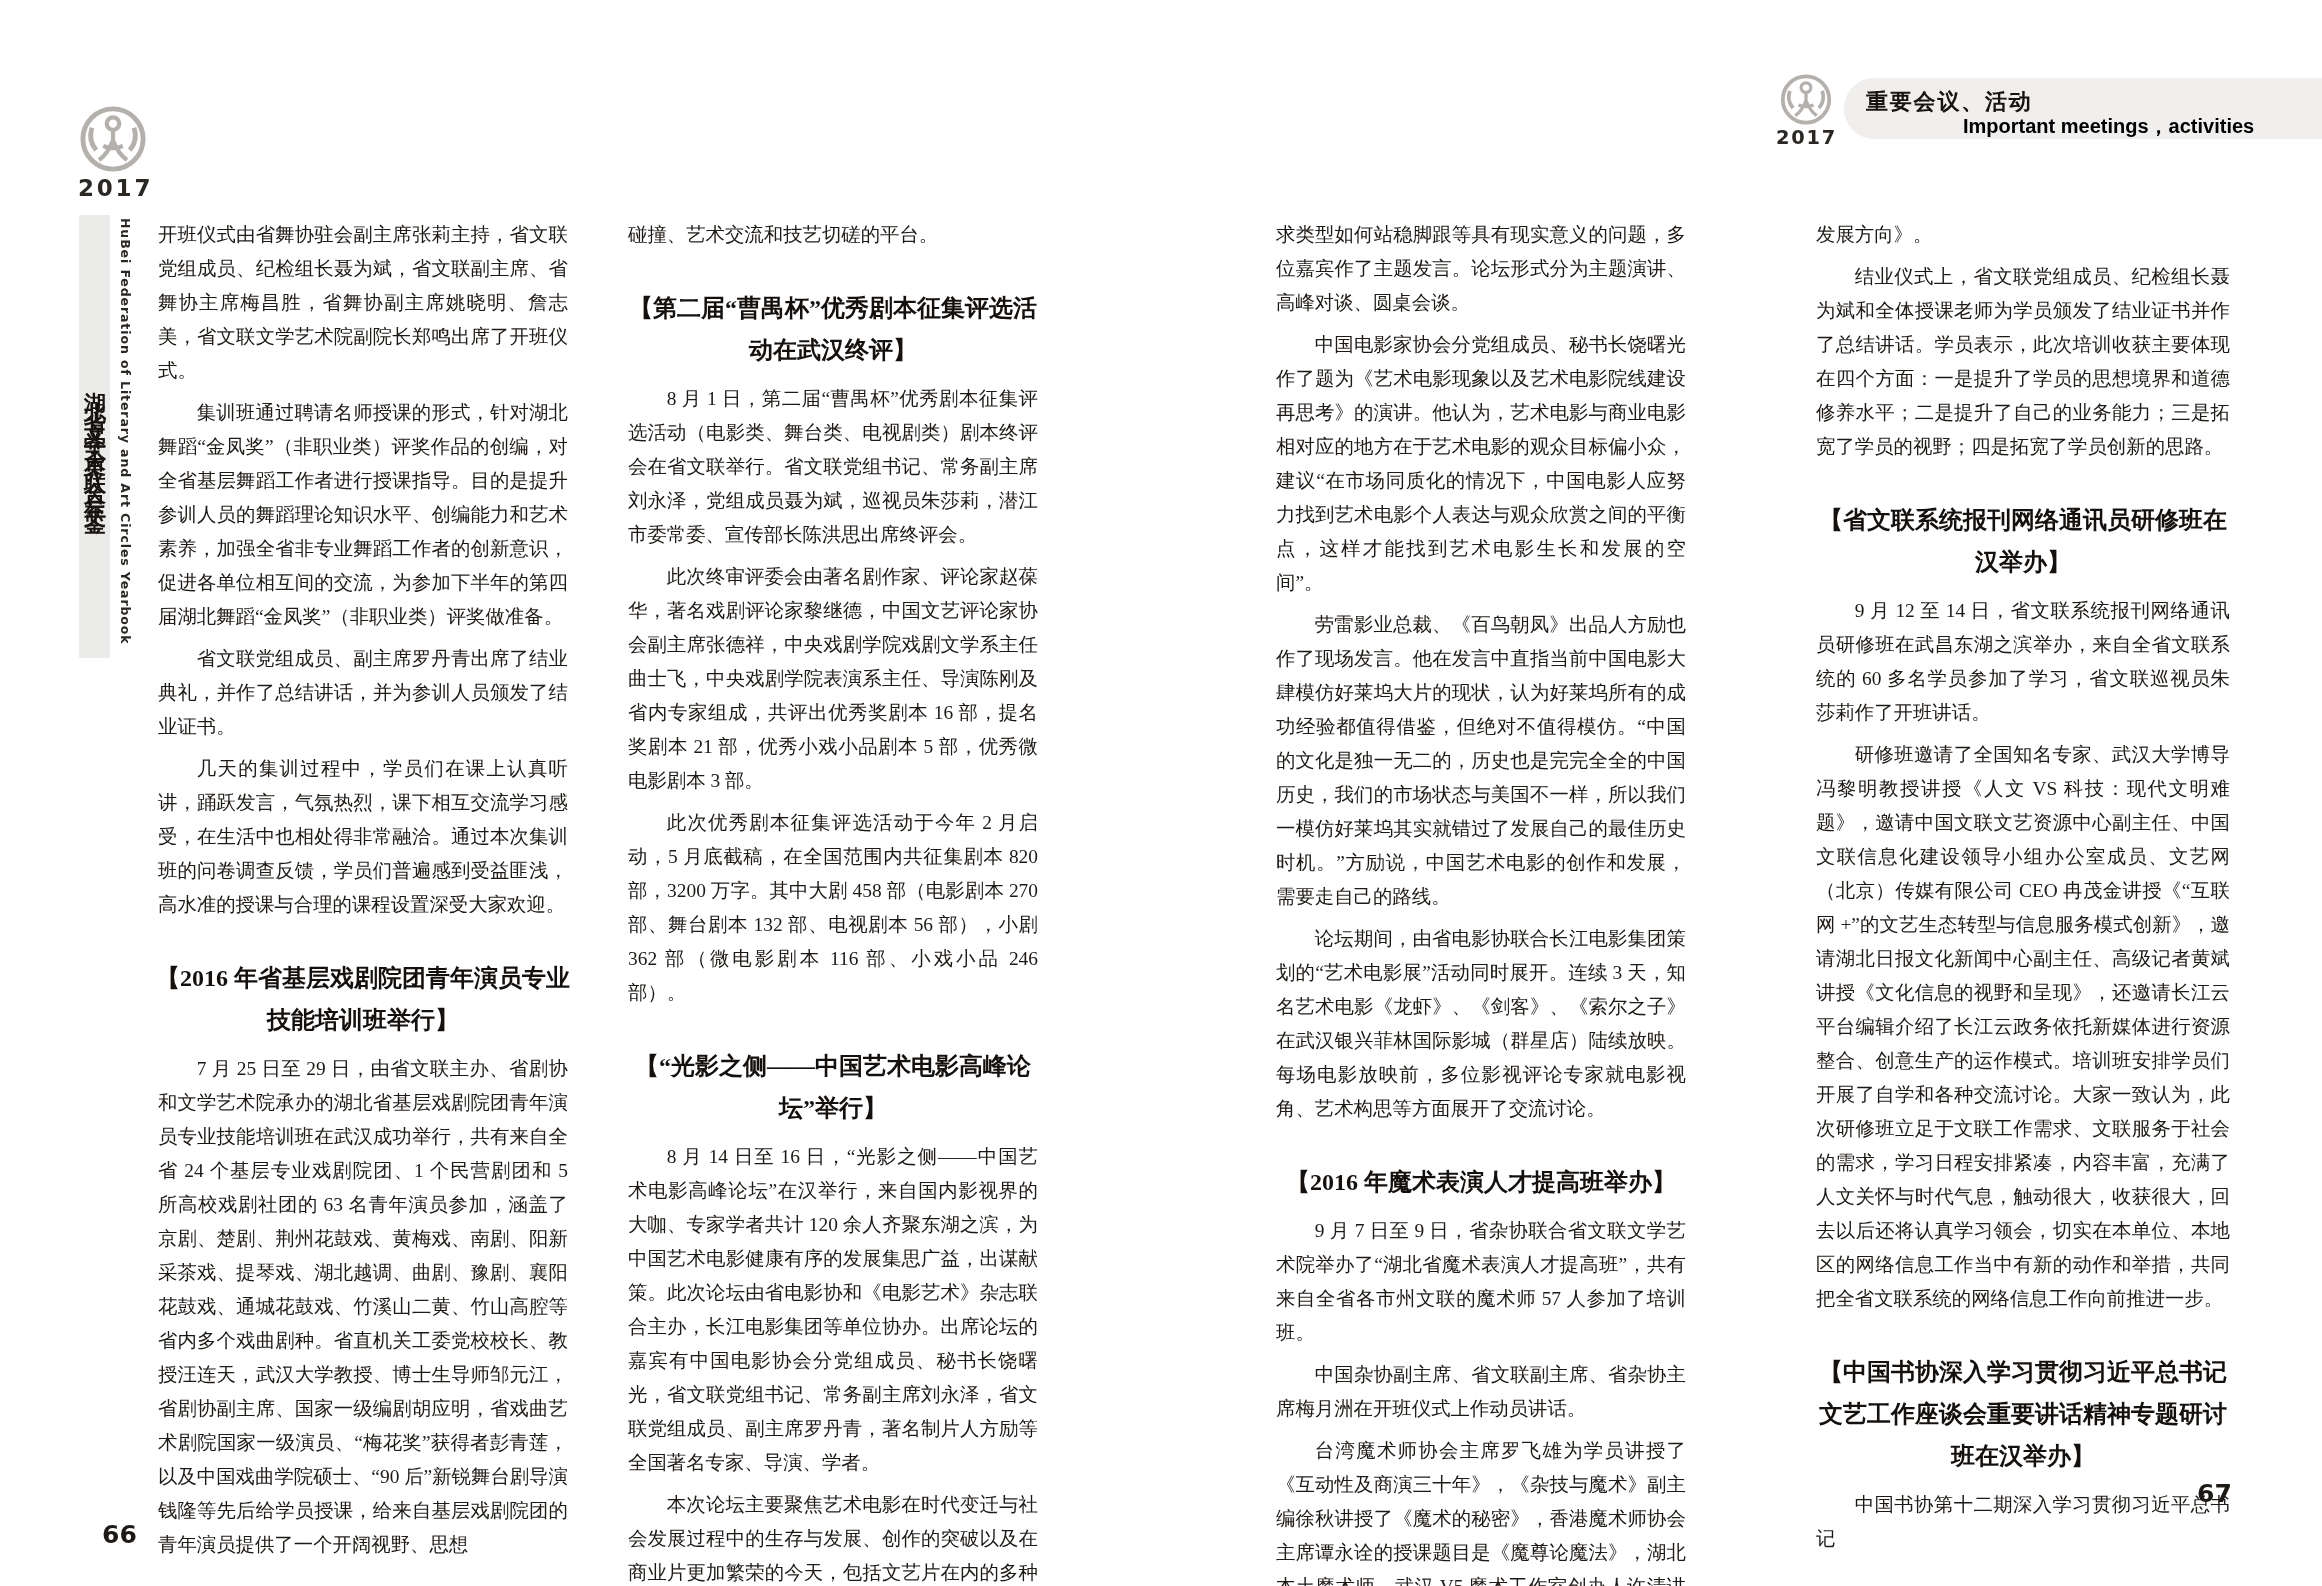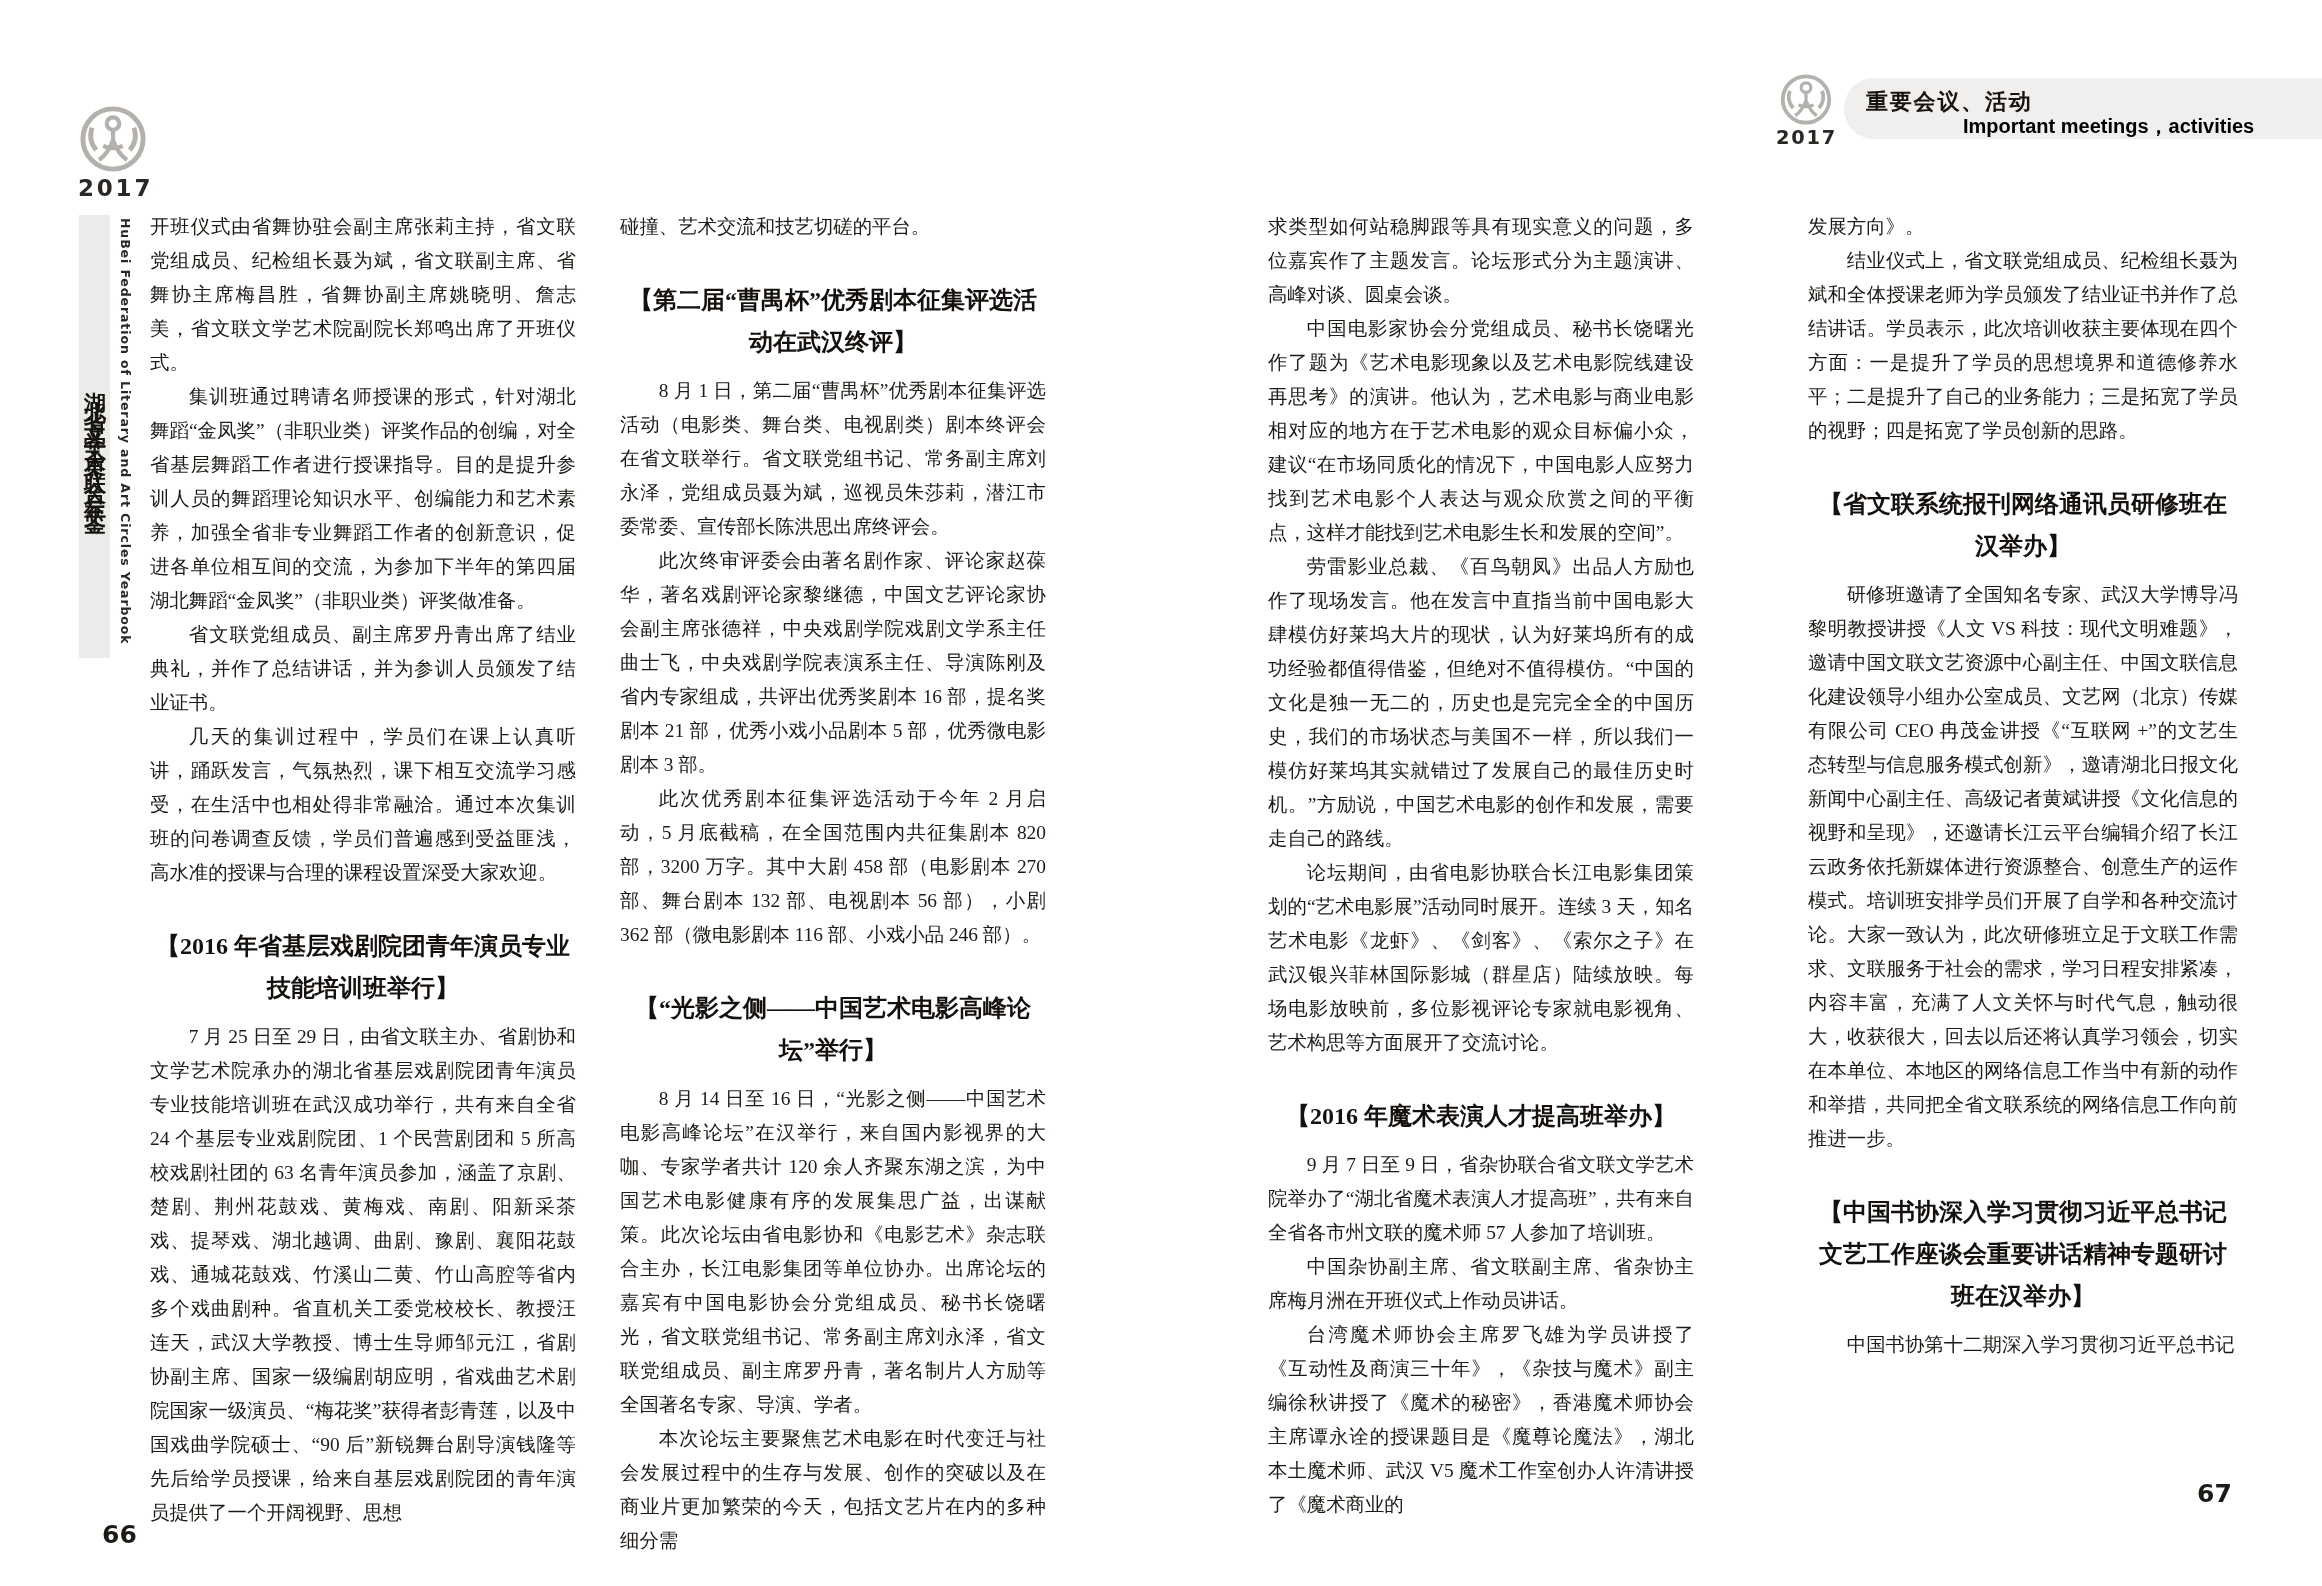--- a/index.html
+++ b/index.html
@@ -32,21 +32,21 @@
              font-family:"Liberation Sans","DejaVu Sans",sans-serif;letter-spacing:1.8px;}
   #hdr-sub{left:1963px;top:113px;font-size:20px;font-weight:bold;color:#000000;
            font-family:"Liberation Sans","DejaVu Sans",sans-serif;}
 
   
   .col{position:absolute;top:210px;text-align:justify;}
   #col-0{left:150px;width:426px;}
   #col-1{left:620px;width:426px;}
   #col-2{left:1268px;width:426px;}
   #col-3{left:1808px;width:430px;}
-  .col .p,.col .cont{font-size:19.4px;line-height:34px;margin:0;}
+  .col .p,.col .cont{font-size:19.4px;line-height:34px;margin:8px;}
   .col .p{text-indent:2em;}
   .col .cont{text-indent:0;}
   .col .h{font-size:24px;line-height:42px;font-weight:bold;
           margin:35px 0 11px 0;text-indent:0;text-align:center;color:#14100d;}
   .col .h:first-child{margin-top:0;}
 
   
   .pageno{font-family:"DejaVu Sans",sans-serif;font-weight:bold;
           font-size:25px;color:#1d1915;}
   #page-left{left:102px;top:1479px;margin-top:41px;}
@@ -109,20 +109,21 @@
     <div class="p">论坛期间，由省电影协联合长江电影集团策划的“艺术电影展”活动同时展开。连续 3 天，知名艺术电影《龙虾》、《剑客》、《索尔之子》在武汉银兴菲林国际影城（群星店）陆续放映。每场电影放映前，多位影视评论专家就电影视角、艺术构思等方面展开了交流讨论。</div>
     <div class="h">【2016 年魔术表演人才提高班举办】</div>
     <div class="p">9 月 7 日至 9 日，省杂协联合省文联文学艺术院举办了“湖北省魔术表演人才提高班”，共有来自全省各市州文联的魔术师 57 人参加了培训班。</div>
     <div class="p">中国杂协副主席、省文联副主席、省杂协主席梅月洲在开班仪式上作动员讲话。</div>
     <div class="p">台湾魔术师协会主席罗飞雄为学员讲授了《互动性及商演三十年》，《杂技与魔术》副主编徐秋讲授了《魔术的秘密》，香港魔术师协会主席谭永诠的授课题目是《魔尊论魔法》，湖北本土魔术师、武汉 V5 魔术工作室创办人许清讲授了《魔术商业的</div>
   </div>
 <div class="col" id="col-3">
     <div class="cont">发展方向》。</div>
     <div class="p">结业仪式上，省文联党组成员、纪检组长聂为斌和全体授课老师为学员颁发了结业证书并作了总结讲话。学员表示，此次培训收获主要体现在四个方面：一是提升了学员的思想境界和道德修养水平；二是提升了自己的业务能力；三是拓宽了学员的视野；四是拓宽了学员创新的思路。</div>
     <div class="h">【省文联系统报刊网络通讯员研修班在汉举办】</div>
+    <div class="p">9 月 12 至 14 日，省文联系统报刊网络通讯员研修班在武昌东湖之滨举办，来自全省文联系统的 60 多名学员参加了学习，省文联巡视员朱莎莉作了开班讲话。</div>
     <div class="p">研修班邀请了全国知名专家、武汉大学博导冯黎明教授讲授《人文 VS 科技：现代文明难题》，邀请中国文联文艺资源中心副主任、中国文联信息化建设领导小组办公室成员、文艺网（北京）传媒有限公司 CEO 冉茂金讲授《“互联网 +”的文艺生态转型与信息服务模式创新》，邀请湖北日报文化新闻中心副主任、高级记者黄斌讲授《文化信息的视野和呈现》，还邀请长江云平台编辑介绍了长江云政务依托新媒体进行资源整合、创意生产的运作模式。培训班安排学员们开展了自学和各种交流讨论。大家一致认为，此次研修班立足于文联工作需求、文联服务于社会的需求，学习日程安排紧凑，内容丰富，充满了人文关怀与时代气息，触动很大，收获很大，回去以后还将认真学习领会，切实在本单位、本地区的网络信息工作当中有新的动作和举措，共同把全省文联系统的网络信息工作向前推进一步。</div>
     <div class="h">【中国书协深入学习贯彻习近平总书记文艺工作座谈会重要讲话精神专题研讨班在汉举办】</div>
     <div class="p">中国书协第十二期深入学习贯彻习近平总书记</div>
   </div>
 
 <div class="abs pageno" id="page-left">66</div>
 <div class="abs pageno" id="page-right">67</div>
 
 
 </body></html>

